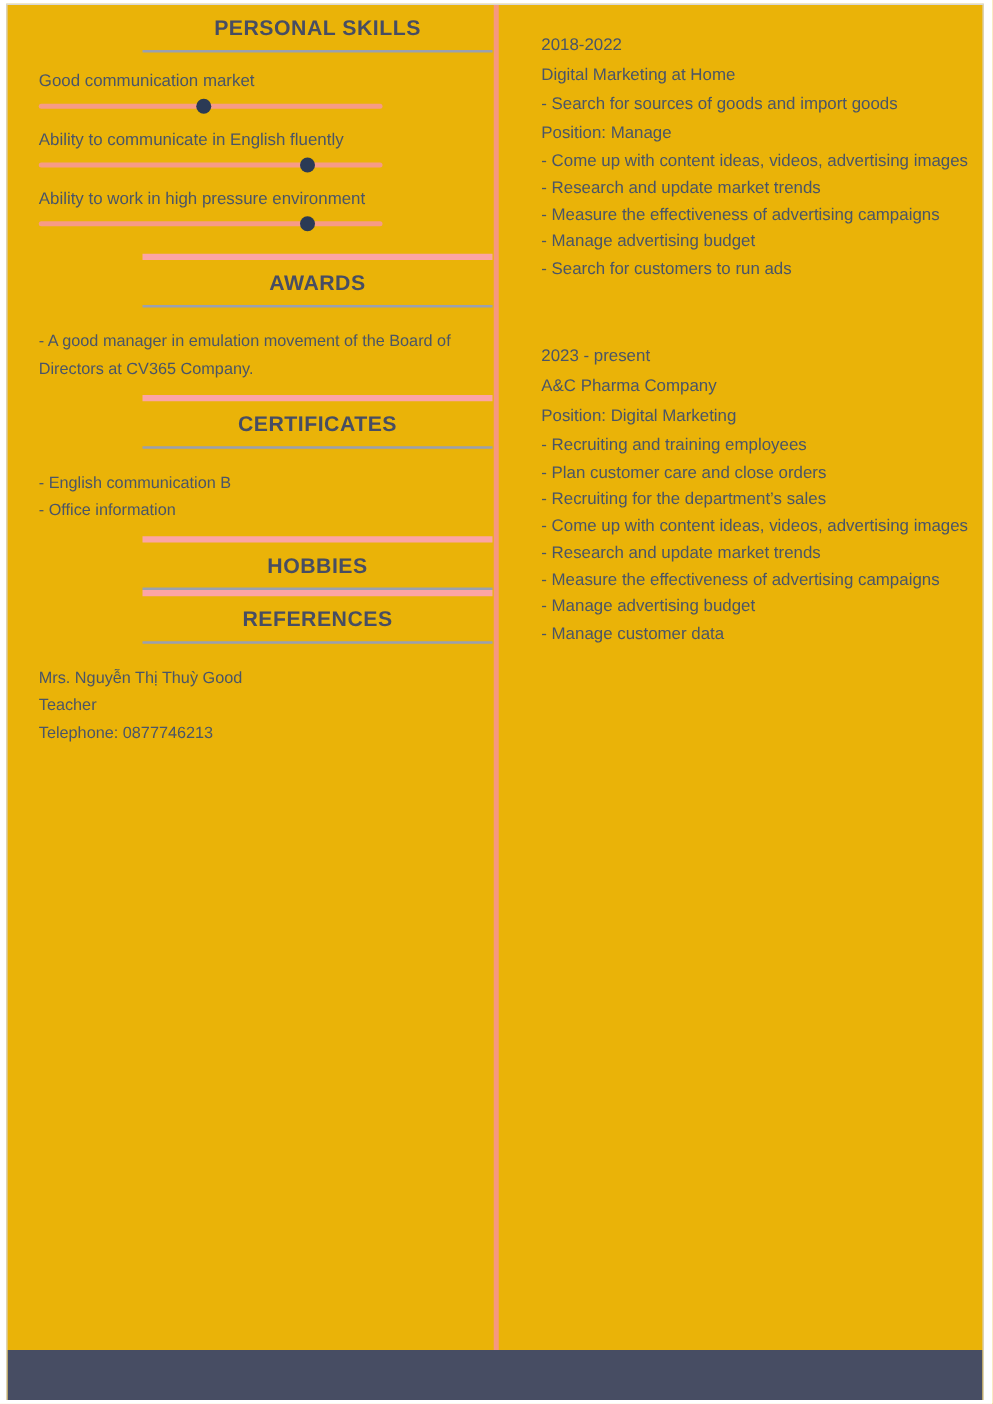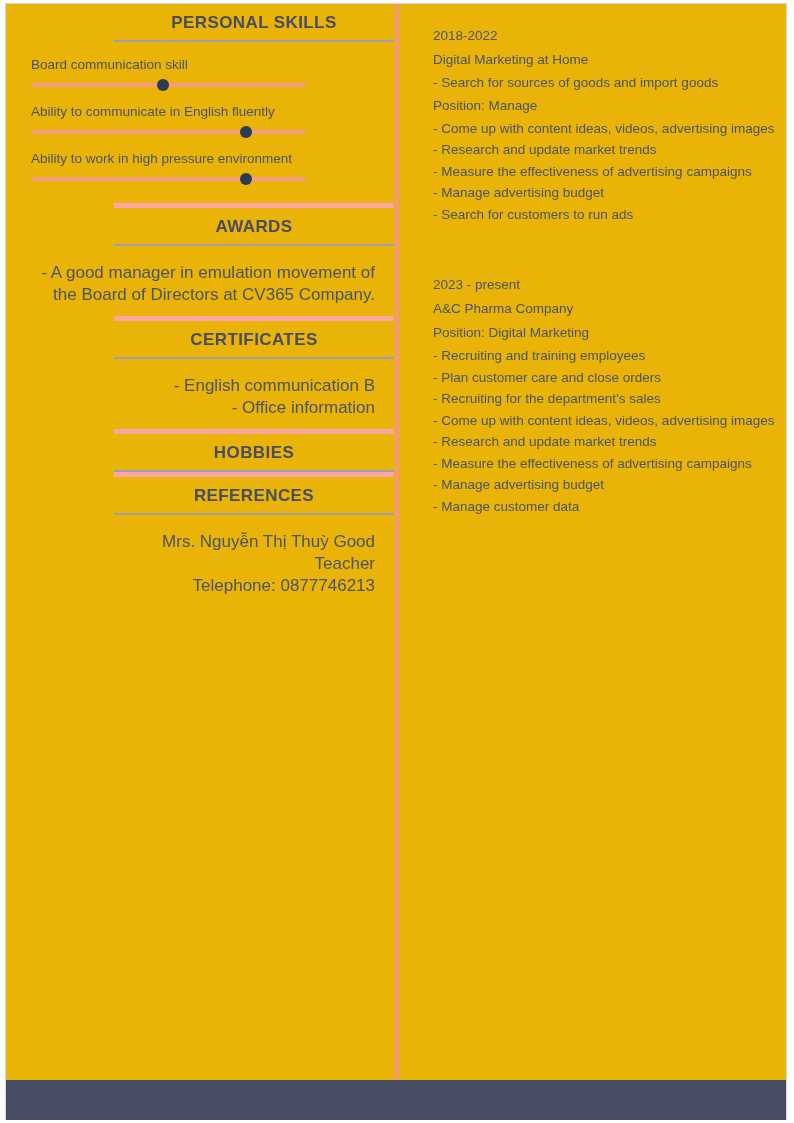--- a/index.html
+++ b/index.html
@@ -79,24 +79,23 @@
     color: #474d63;
     padding: 9px 0 7px 0;
     border-bottom: 2px solid #9aa0b0;
   }
   .section-head.with-top {
     border-top: 5px solid #fca5a5;
   }
 
   .section-body {
     padding: 16px 20px 10px 25px;
-    font-size: 17px;
+    font-size: 13px;
     line-height: 22px;
     color: #4a5568;
-    text-align: right;
   }
   .section-body p { margin: 0; }
 
   
   .skills-wrap {
     padding: 14px 0 6px 0;
   }
   .skill-item {
     margin-bottom: 16px;
   }
@@ -142,21 +141,21 @@
 </head>
 <body>
 
 <div id="page">
 
   <div id="left-col">
     <div id="left-sections">
         <div class="section-head">PERSONAL SKILLS</div>
         <div class="skills-wrap">
           <div class="skill-item">
-            <div class="skill-label">Board communication skill</div>
+            <div class="skill-label">Good communication market</div>
             <div class="skill-track">
               <div class="skill-dot" style="left: 48%;"></div>
             </div>
           </div>
           <div class="skill-item">
             <div class="skill-label">Ability to communicate in English fluently</div>
             <div class="skill-track">
               <div class="skill-dot" style="left: 78%;"></div>
             </div>
           </div>

